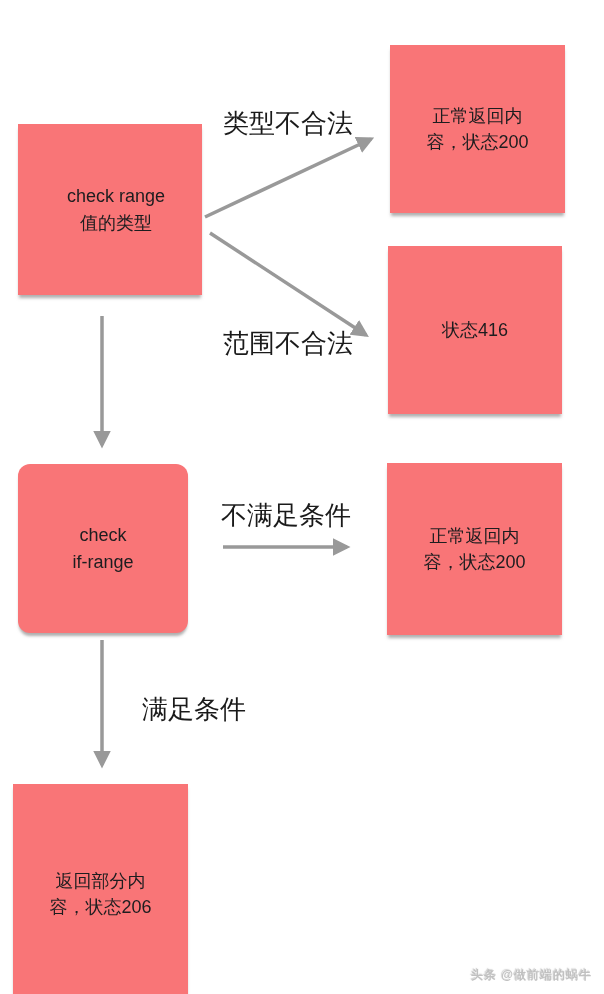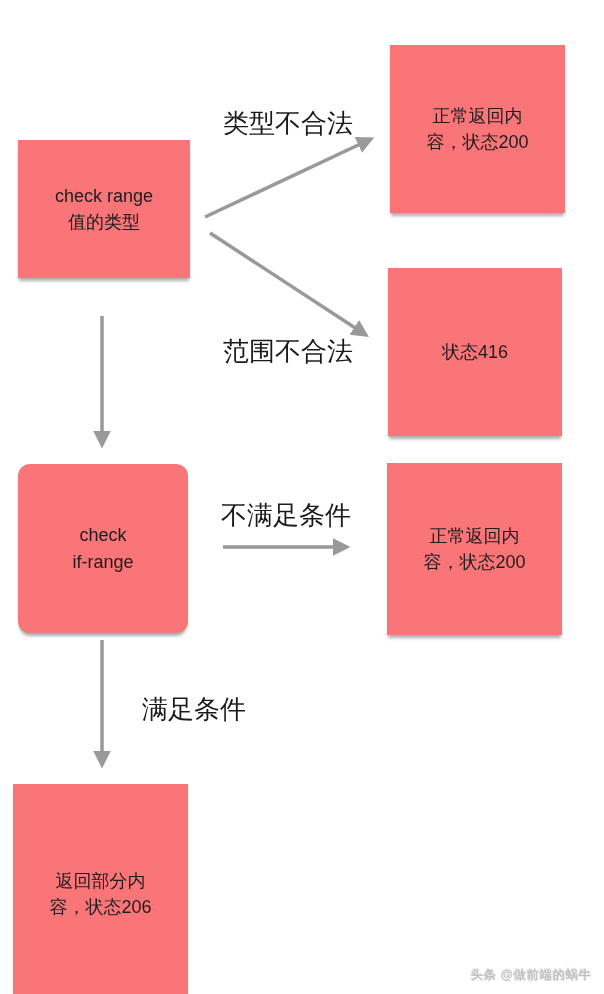--- a/index.html
+++ b/index.html
@@ -27,35 +27,35 @@
     align-items: center;
     justify-content: center;
     text-align: center;
     white-space: pre-line;
     background: var(--node-fill, #F97577);
     color: var(--node-text, #1d1d1f);
     font-size: 18px;
     line-height: 1.45;
     box-shadow: 0 4px 3px -1px rgba(110,110,110,0.55);
   }
-  .n1 { left: 18px;  top: 140px; width: 172px; height: 138px; }
+  .n1 { left: 18px;  top: 124px; width: 172px; height: 171px; padding-left: 12px; }
   .n2 { left: 390px; top: 45px;  width: 175px; height: 168px; }
-  .n3 { left: 388px; top: 268px; width: 174px; height: 168px; }
+  .n3 { left: 388px; top: 246px; width: 174px; height: 168px; }
   .n4 { left: 18px;  top: 464px; width: 170px; height: 169px; border-radius: 12px; }
   .n5 { left: 387px; top: 463px; width: 175px; height: 172px; }
   .n6 { left: 13px;  top: 784px; width: 175px; height: 220px; }
   .edge-label {
     position: absolute;
     color: #1a1a1a;
     font-size: 26px;
     white-space: nowrap;
     font-family: Liberation Serif, serif;
   }
   .el1 { left: 223px; top: 106px; }
-  .el2 { left: 223px; top: 334px; }
+  .el2 { left: 223px; top: 326px; }
   .el3 { left: 221px; top: 498px; }
   .el4 { left: 142px; top: 692px; }
   .watermark {
     position: absolute;
     right: 12px;
     bottom: 10px;
     font-size: 12px;
     font-weight: bold;
     color: rgba(190,190,190,0.95);
     text-shadow: 1px 1px 1px rgba(255,255,255,0.95), -1px -1px 1px rgba(150,150,150,0.45);

